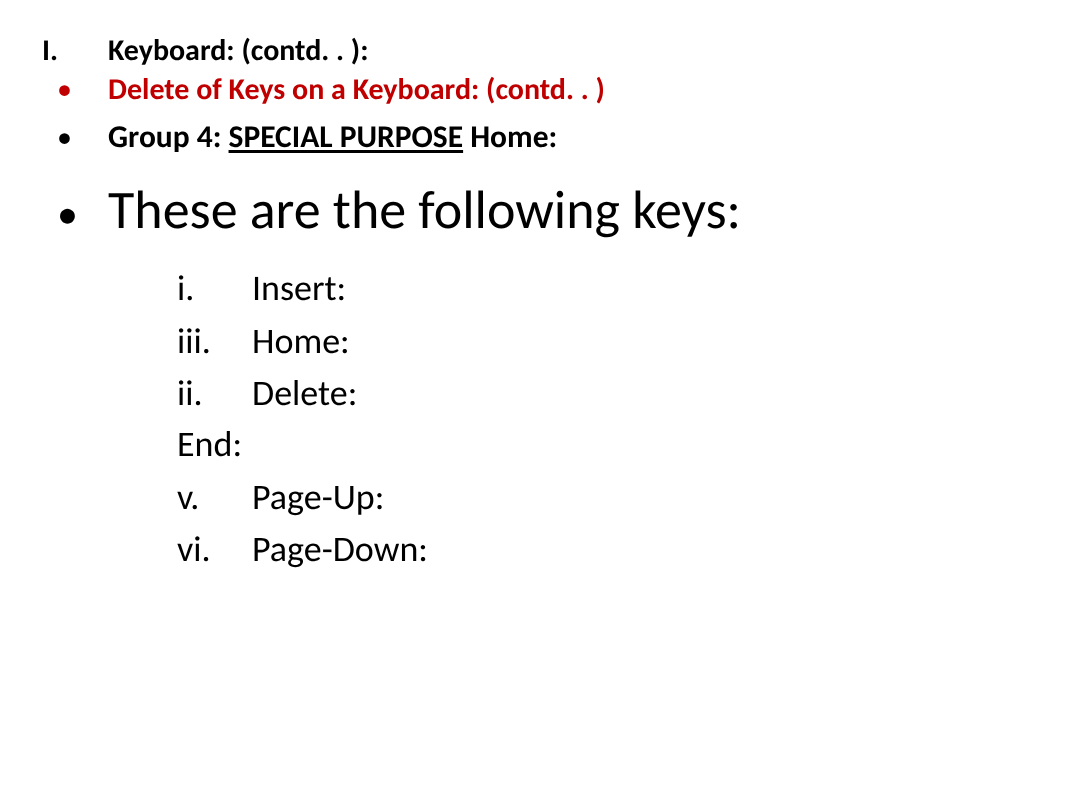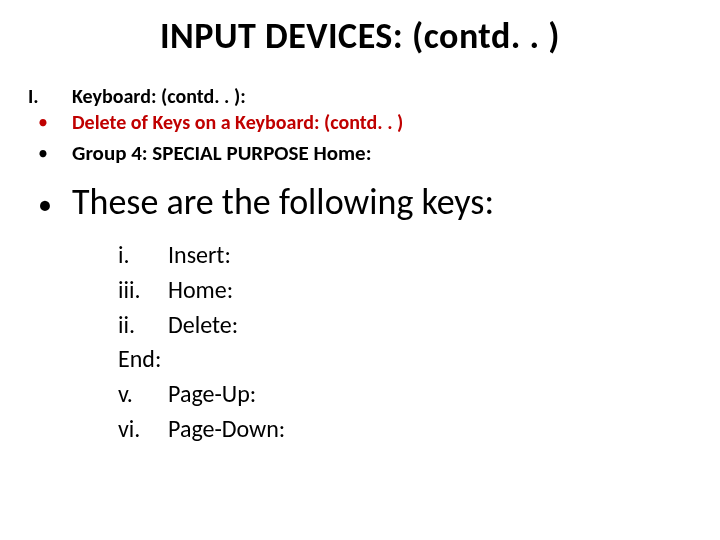--- a/index.html
+++ b/index.html
@@ -61,20 +61,21 @@
     color: #000;
     font-size: 20px;
     width: 34px;
     display: inline-block;
   }
   .group4-text {
     font-weight: 700;
     font-size: 21px;
   }
   .sp {
+    text-decoration: underline;
   }
   .lead-bullet {
     margin-left: 10px;
     margin-top: 14px;
   }
   .lead-bullet .dot {
     font-size: 28px;
     width: 34px;
     display: inline-block;
   }
@@ -92,21 +93,20 @@
   }
   .key-marker {
     width: 50px;
   }
 </style>
 </head>
 <body>
 
 <div class="slide">
 
-  <div class="title">INPUT DEVICES: (contd. . )</div>
 
   <div class="line">
     <span class="roman-marker">I.</span>
     <span class="roman-label">Keyboard: (contd. . ):</span>
   </div>
 
   <div class="line red-bullet">
     <span class="dot">•</span>
     <span class="txt">Delete of Keys on a Keyboard: (contd. . )</span>
   </div>

